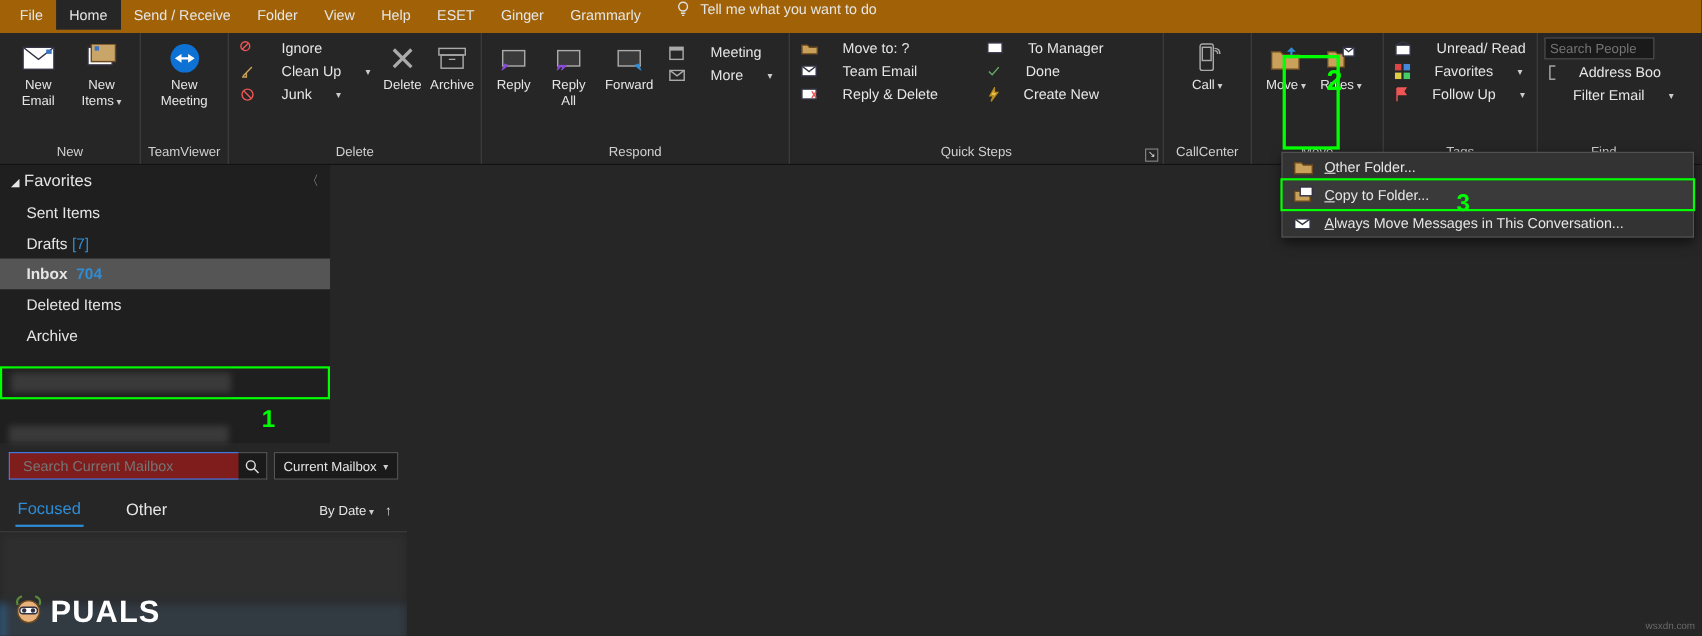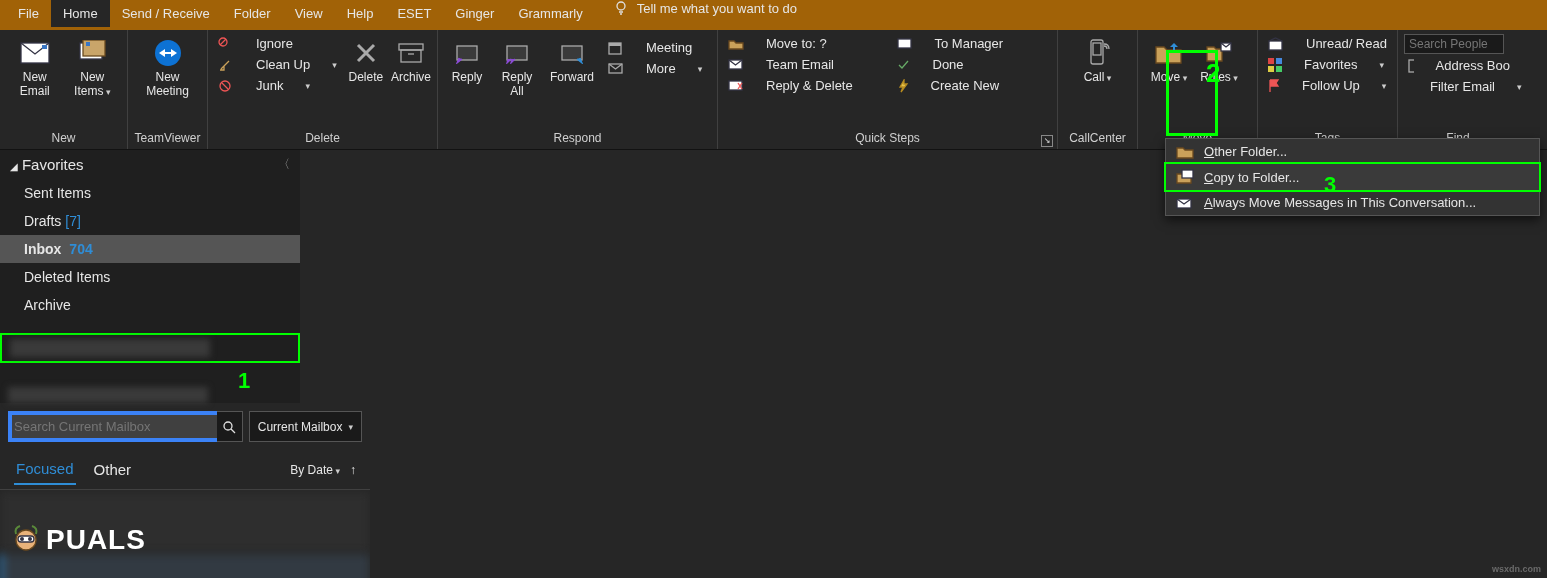--- a/index.html
+++ b/index.html
@@ -36,45 +36,45 @@
   .favitem { padding: 6px 10px 6px 24px; }
   .favitem.sel { background: #555; font-weight: bold; }
   .count { color: #2f8dd6; margin-left: 4px; }
   .account { margin-top: 14px; height: 30px; border: 2px solid #0f0; display: flex; align-items: center; padding-left: 8px; }
   .account .blur { width: 200px; height: 18px; background: #3a3a3a; filter: blur(3px); }
   .anno1 { position: absolute; left: 238px; top: 368px; font: bold 22px Arial; color: #0f0; }
 
   
   .msglist { width: 370px; background: #262626; display: flex; flex-direction: column; }
   .search { display: flex; gap: 6px; padding: 8px; }
-  .search input { flex: 1; background: #404040; border: 4px solid #3b82f6; color: #aaa; padding: 4px 2px; font-size: 13px; }
+  .search input { flex: 1; background: #7f1d1d; border: 1px solid #3b82f6; color: #aaa; padding: 4px 12px; font-size: 13px; }
   .search .mag { width: 26px; background: #1a1a1a; border: 1px solid #555; display: flex; align-items: center; justify-content: center; border-left: none; }
   .scope { background: #1a1a1a; border: 1px solid #555; padding: 4px 8px; font-size: 12px; display: flex; align-items: center; gap: 6px; }
-  .tabs { display: flex; align-items: center; gap: 16px; padding: 4px 14px; border-bottom: 1px solid #404040; }
+  .tabs { display: flex; align-items: center; gap: 37px; padding: 4px 14px; border-bottom: 1px solid #404040; }
   .tabs .tab { font-size: 15px; padding: 6px 2px; }
   .tabs .tab.active { color: #2f8dd6; border-bottom: 2px solid #2f8dd6; }
   .sort { margin-left: auto; font-size: 12px; display: flex; align-items: center; gap: 10px; }
   .items { flex: 1; overflow: hidden; }
   .mitem { height: 60px; border-left: 3px solid transparent; margin: 2px 0; background: #2e2e2e; filter: blur(4px); }
   .mitem.unread { border-left-color: #2f8dd6; background: #323a42; }
 
   
   .reading { flex: 1; background: #262626; display: flex; flex-direction: column; align-items: center; justify-content: flex-end; padding-bottom: 10px; gap: 20px; color: #e0e0e0; font-size: 20px; }
 
   
   .move-menu { position: absolute; left: 1165px; top: 138px; width: 375px; background: #333; border: 1px solid #555; box-shadow: 0 4px 10px rgba(0,0,0,0.6); }
   .move-menu .mrow { display: flex; align-items: center; gap: 10px; padding: 5px 10px; font-size: 13px; }
   .move-menu .mrow.copy { outline: 2px solid #0f0; background: #3a3a3a; }
   .anno2 { position: absolute; left: 1206px; top: 58px; font: bold 26px Arial; color: #0f0; }
   .anno3 { position: absolute; left: 1324px; top: 172px; font: bold 22px Arial; color: #0f0; }
   .movebox { position: absolute; left: 1166px; top: 50px; width: 52px; height: 86px; border: 3px solid #0f0; pointer-events: none; }
 
   
-  .wm { position: absolute; right: 6px; bottom: 4px; font-size: 9px; color: #6a6a6a; font-weight: bold; }
-  .puals { position: absolute; left: 6px; bottom: 16px; font: bold 28px Arial; color: #fff; letter-spacing: 1px; margin-top: 29px; }
+  .wm { position: absolute; right: 6px; bottom: 4px; font-size: 9px; color: #6a6a6a; }
+  .puals { position: absolute; left: 6px; bottom: 0; font: bold 28px Arial; color: #fff; letter-spacing: 1px; margin-top: 29px; }
   .puals svg { vertical-align: middle; }
 
   
   svg { fill: none; stroke: #e0e0e0; stroke-width: 1.3; }
 </style>
 </head>
 <body>
 
 <div class="menu">
   <div class="item">File</div>

